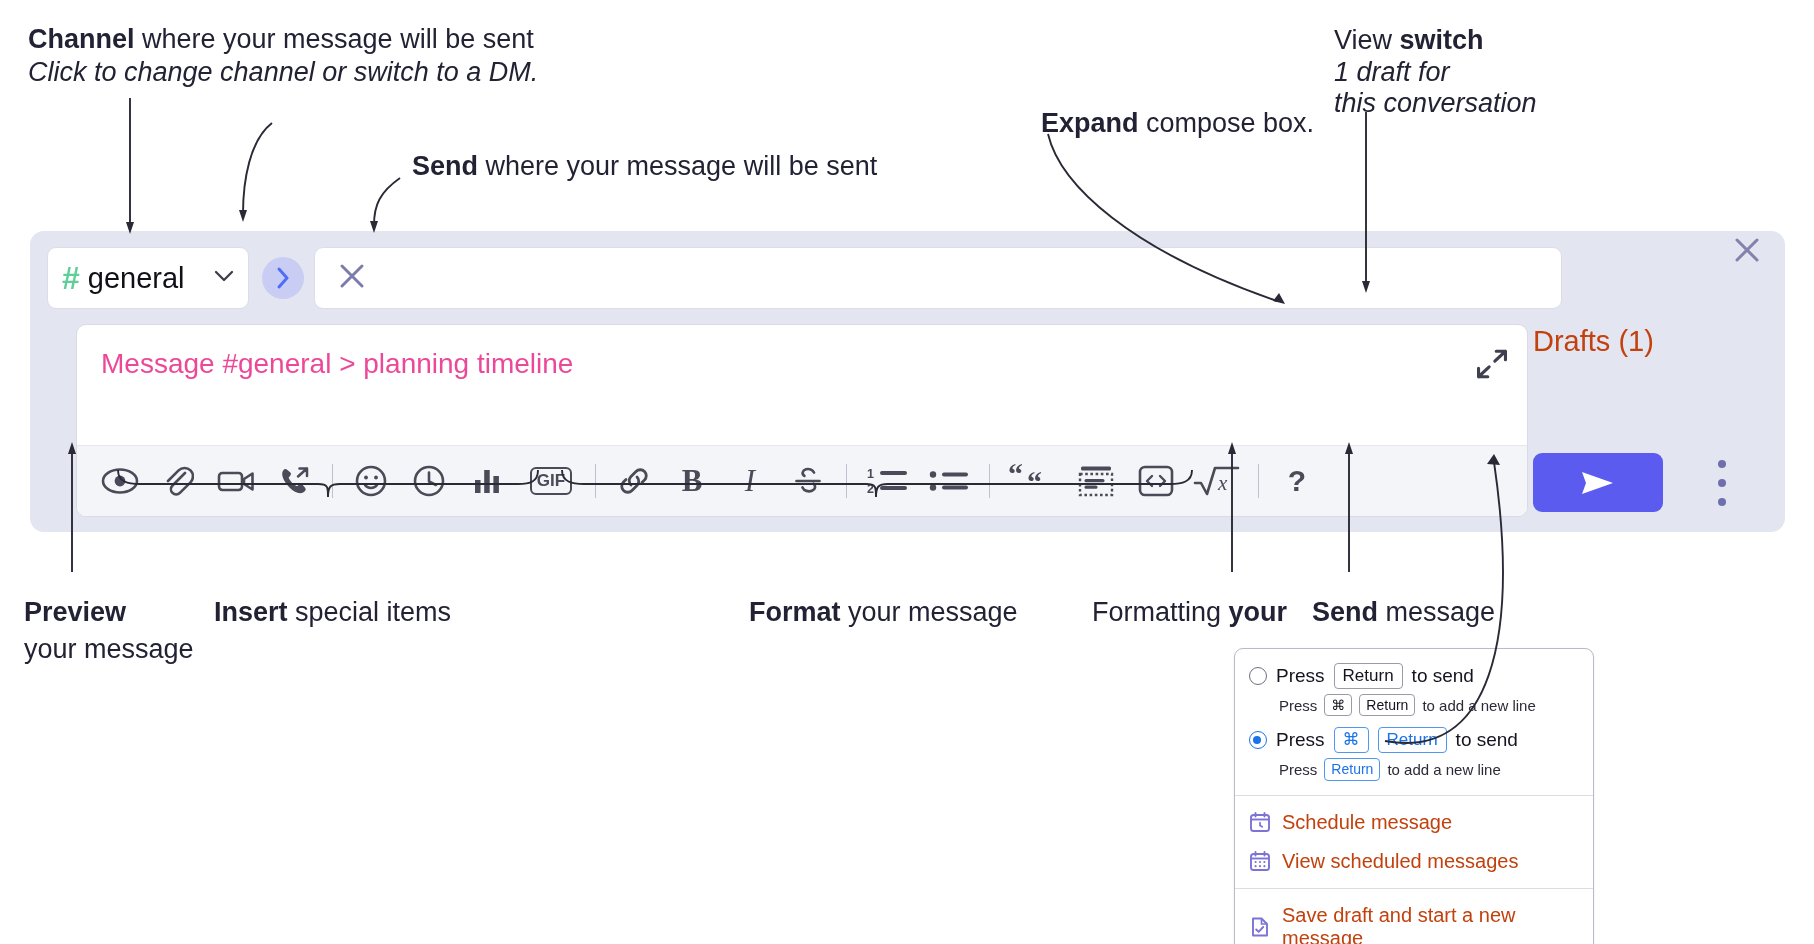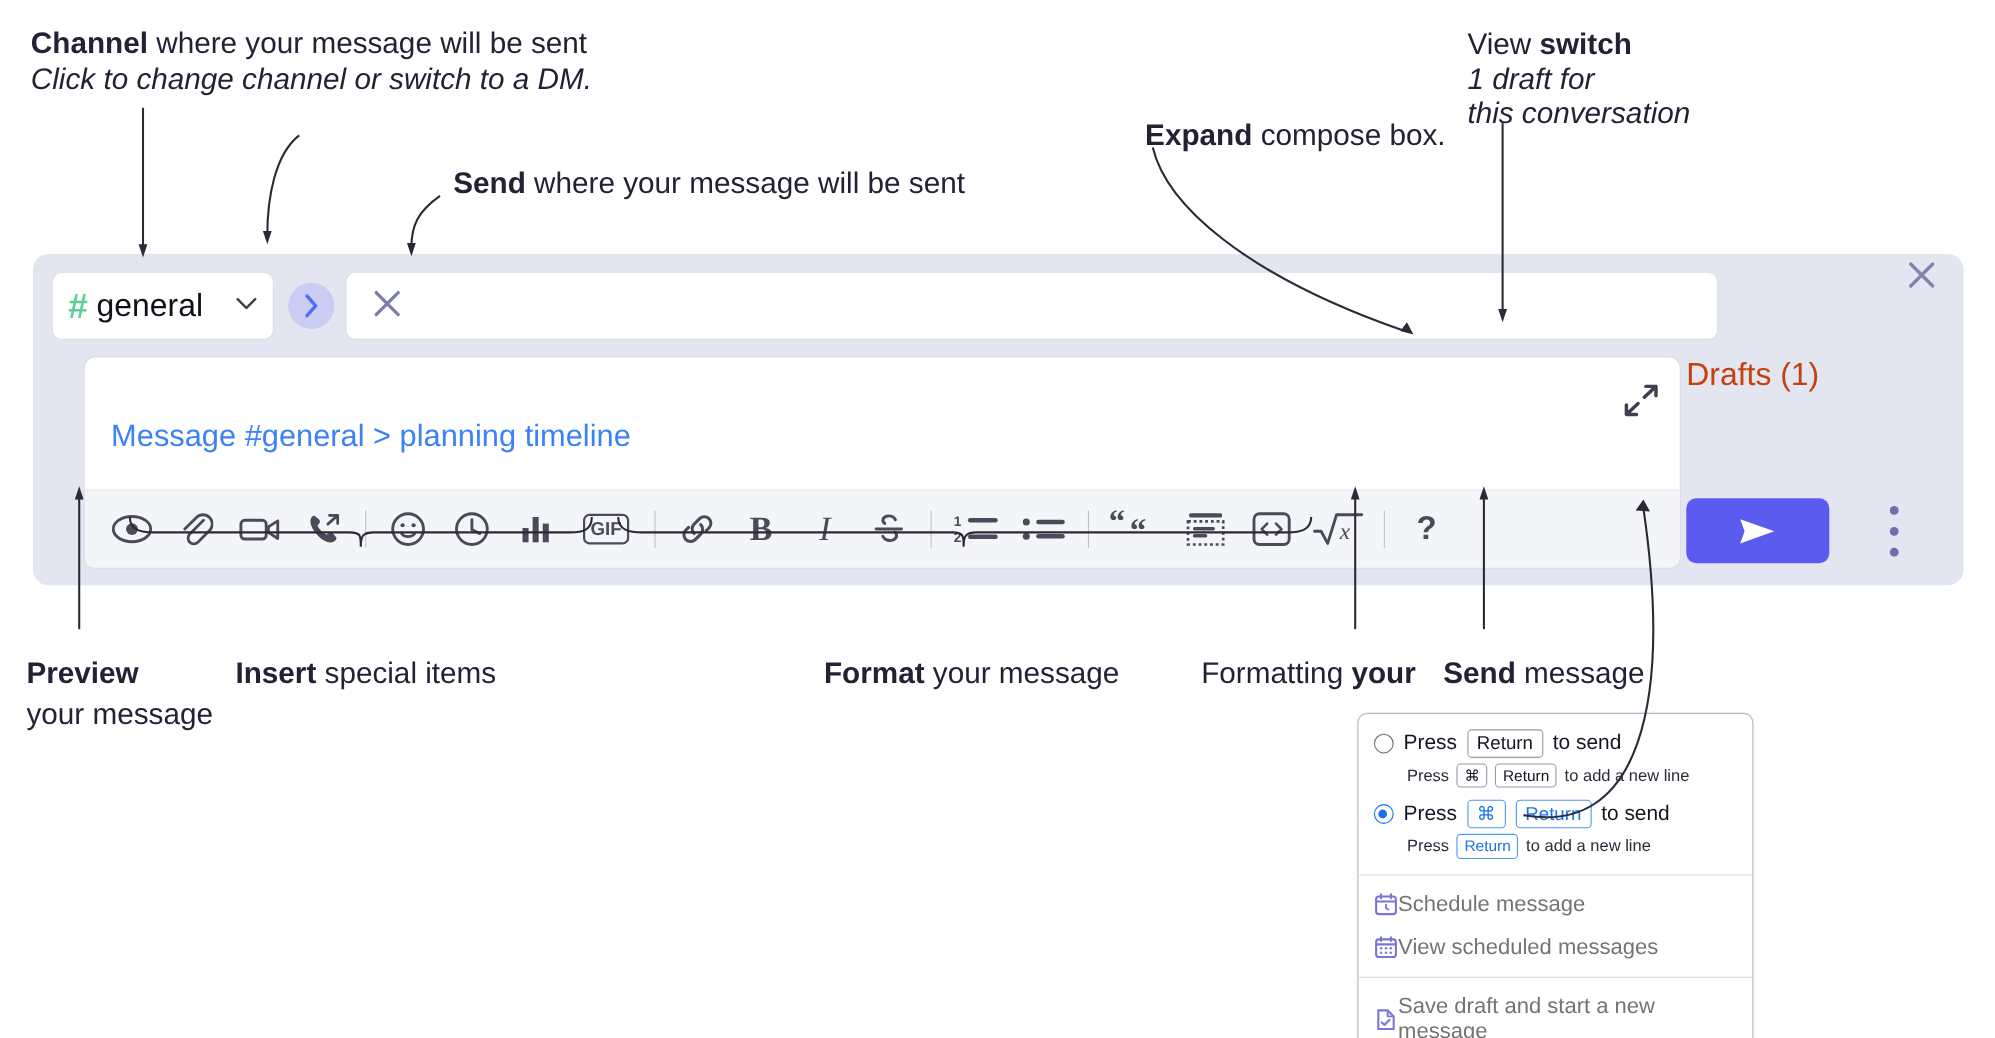--- a/index.html
+++ b/index.html
@@ -43,21 +43,21 @@
   }
   .topic-field {
     width:1248px; height:62px; background:#fff; border:1px solid #dcdde8; border-radius:9px;
     display:flex; align-items:center; padding:0 18px 0 20px;
   }
   .topic-text { font-size:29px; color:#131220; flex:1; }
   .msg-card {
     position:absolute; left:46px; top:93px; width:1452px; height:193px;
     background:#fff; border:1px solid #d9dae6; border-radius:10px; overflow:hidden;
   }
-  .msg-placeholder { position:absolute; left:24px; top:23px; font-size:28px; color:#3b82f6;margin-top:32px; }
+  .msg-placeholder { position:absolute; left:24px; top:23px; font-size:28px; color:#ec4899; }
   .expand-btn { position:absolute; right:18px; top:22px; width:34px; height:34px; }
   .toolbar {
     position:absolute; left:0; right:0; bottom:0; height:71px; background:#f4f5f8;
     border-top:1px solid #e6e7ef; display:flex; align-items:center; padding-left:14px; gap:0;
   }
   .tb { width:58px; height:58px; display:flex; align-items:center; justify-content:center; color:#4a4a58; }
   .tb-sep { width:1px; height:34px; background:#bfc0cd; margin:0 9px; }
   .gif-box {
     border:2.5px solid #4a4a58; border-radius:6px; padding:1px 5px; font-size:17px;
     font-weight:700; letter-spacing:0px; color:#4a4a58; line-height:1.25;
@@ -78,21 +78,21 @@
   .opt-sub { display:flex; align-items:center; gap:7px; padding:3px 14px 3px 44px; font-size:15px; color:#2b2a38; }
   .radio { width:18px; height:18px; border-radius:50%; border:1.8px solid #6f6f80; flex:none; }
   .radio.on { border-color:#1a73e8; position:relative; }
   .radio.on::after { content:""; position:absolute; left:3.2px; top:3.2px; width:8px; height:8px;
                      border-radius:50%; background:#1a73e8; }
   .key { border:1px solid #9a9aa8; border-radius:4px; padding:1px 8px; font-size:17px; color:#14131f;
          line-height:1.3; background:#fff; }
   .key.sm { font-size:14px; padding:1px 6px; }
   .key.blue { border-color:#4e97f3; color:#1a73e8; }
   .menu-div { height:1px; background:#dcdce4; }
-  .menu-item { display:flex; align-items:center; padding:8px 14px; font-size:20px; color:#737373; }
+  .menu-item { display:flex; align-items:center; gap:11px; padding:8px 14px; font-size:20px; color:#c2410c; }
   .mi-icon { width:22px; height:22px; flex:none; color:#7b74d6; }
 </style>
 </head>
 <body>
 
 <div class="stage">
 
   <div class="anno a-lg" style="left:28px; top:22px;">
     <b>Channel</b><span> where your message will be sent</span>
   </div>

